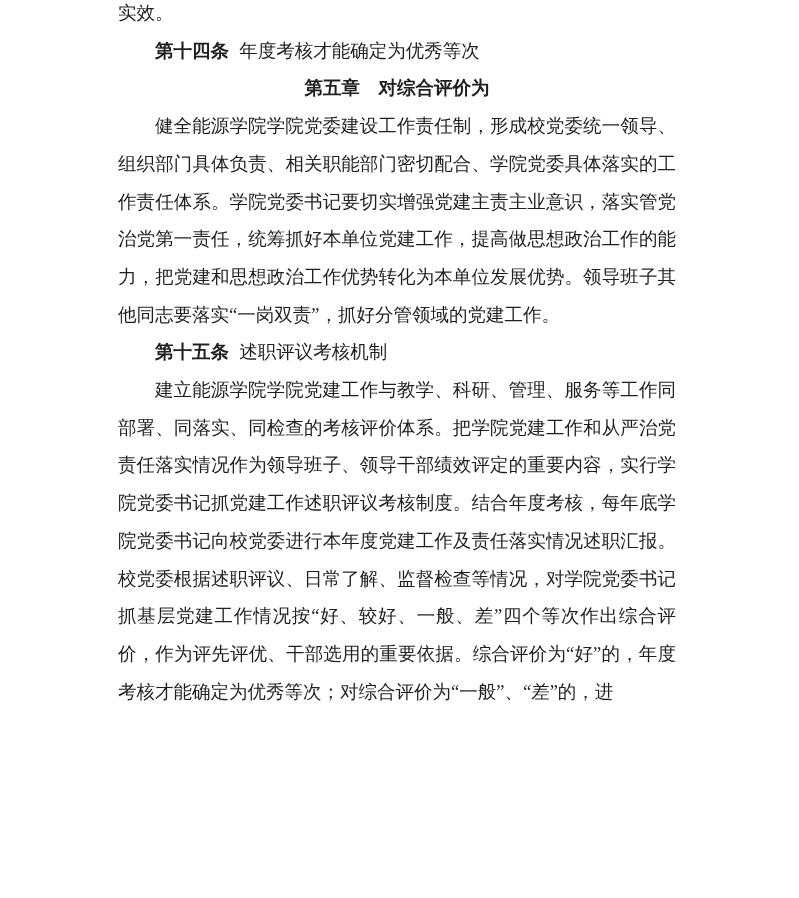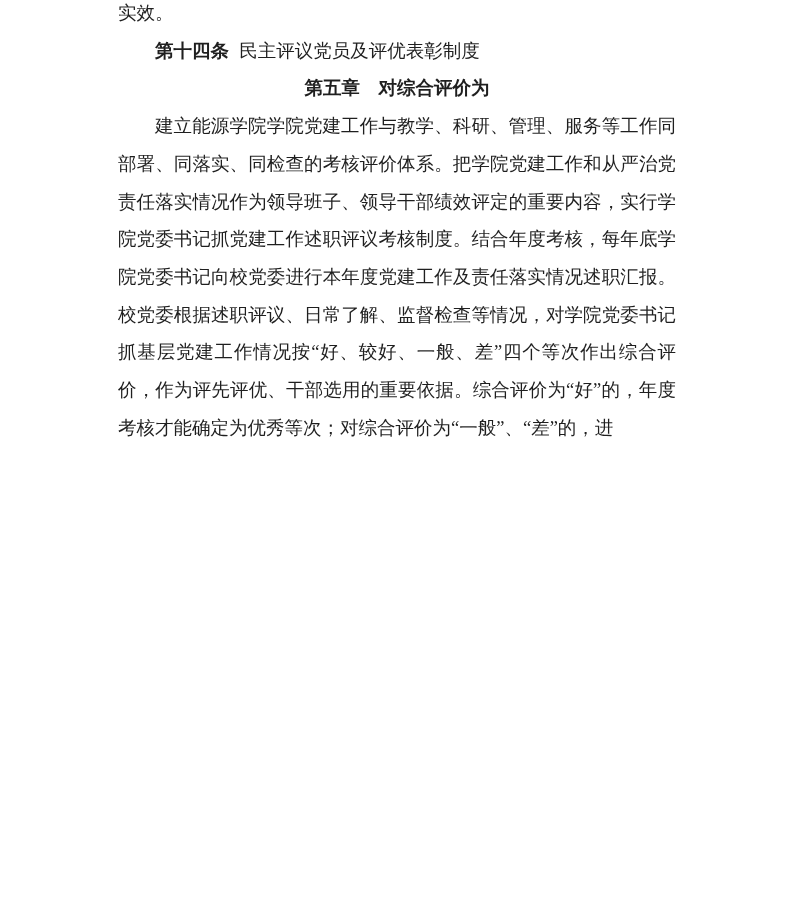--- a/index.html
+++ b/index.html
@@ -35,23 +35,25 @@
     margin-right: 0.55em;
   }
 </style>
 </head>
 <body>
 
 <div class="page">
 
   <p class="cont">实效。</p>
 
-  <p class="clause"><span class="num">第十四条</span><span>民主评议党员及评优表彰制度</span></p>
+  <p class="clause"><span class="num">第十四条</span><span>年度考核才能确定为优秀等次</span></p>
 
 
   <p class="chapter">第五章　对综合评价为</p>
 
 
+  <p class="indent">健全能源学院学院党委建设工作责任制，形成校党委统一领导、组织部门具体负责、相关职能部门密切配合、学院党委具体落实的工作责任体系。学院党委书记要切实增强党建主责主业意识，落实管党治党第一责任，统筹抓好本单位党建工作，提高做思想政治工作的能力，把党建和思想政治工作优势转化为本单位发展优势。领导班子其他同志要落实“一岗双责”，抓好分管领域的党建工作。</p>
 
+  <p class="clause"><span class="num">第十五条</span><span>述职评议考核机制</span></p>
 
   <p class="indent">建立能源学院学院党建工作与教学、科研、管理、服务等工作同部署、同落实、同检查的考核评价体系。把学院党建工作和从严治党责任落实情况作为领导班子、领导干部绩效评定的重要内容，实行学院党委书记抓党建工作述职评议考核制度。结合年度考核，每年底学院党委书记向校党委进行本年度党建工作及责任落实情况述职汇报。校党委根据述职评议、日常了解、监督检查等情况，对学院党委书记抓基层党建工作情况按“好、较好、一般、差”四个等次作出综合评价，作为评先评优、干部选用的重要依据。综合评价为“好”的，年度考核才能确定为优秀等次；对综合评价为“一般”、“差”的，进</p>
 
 </div>
 
 </body></html>

